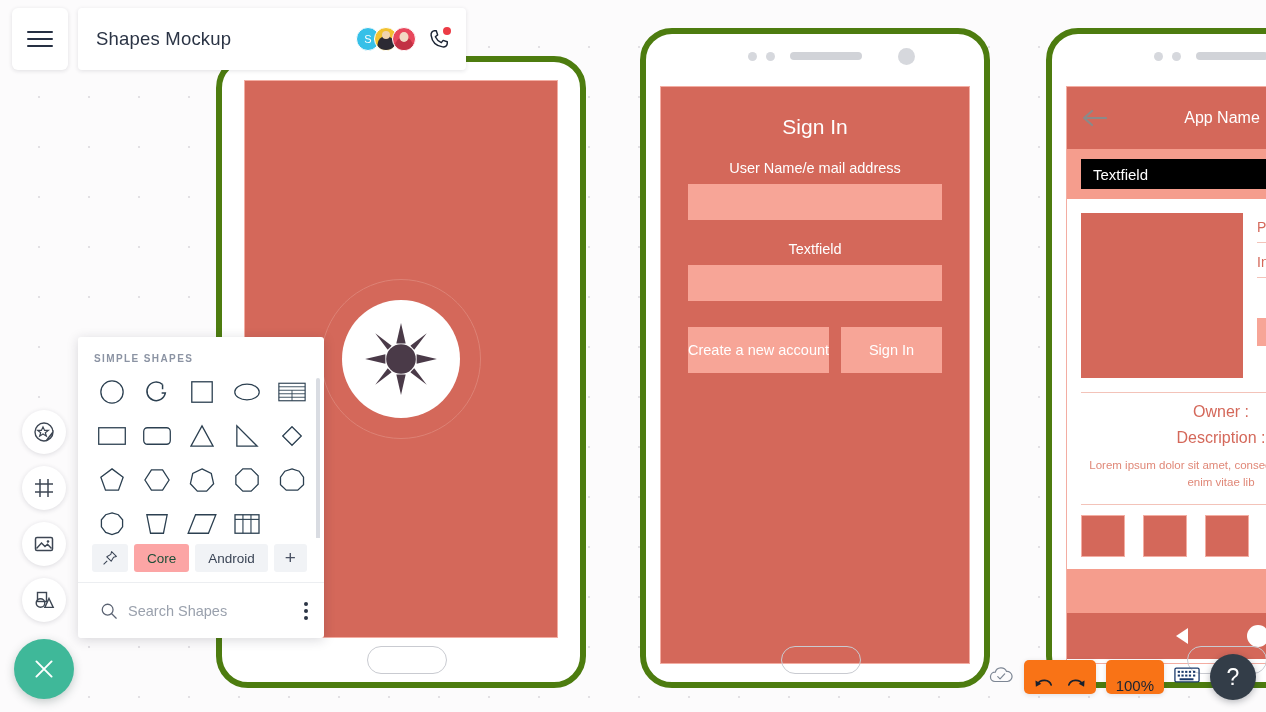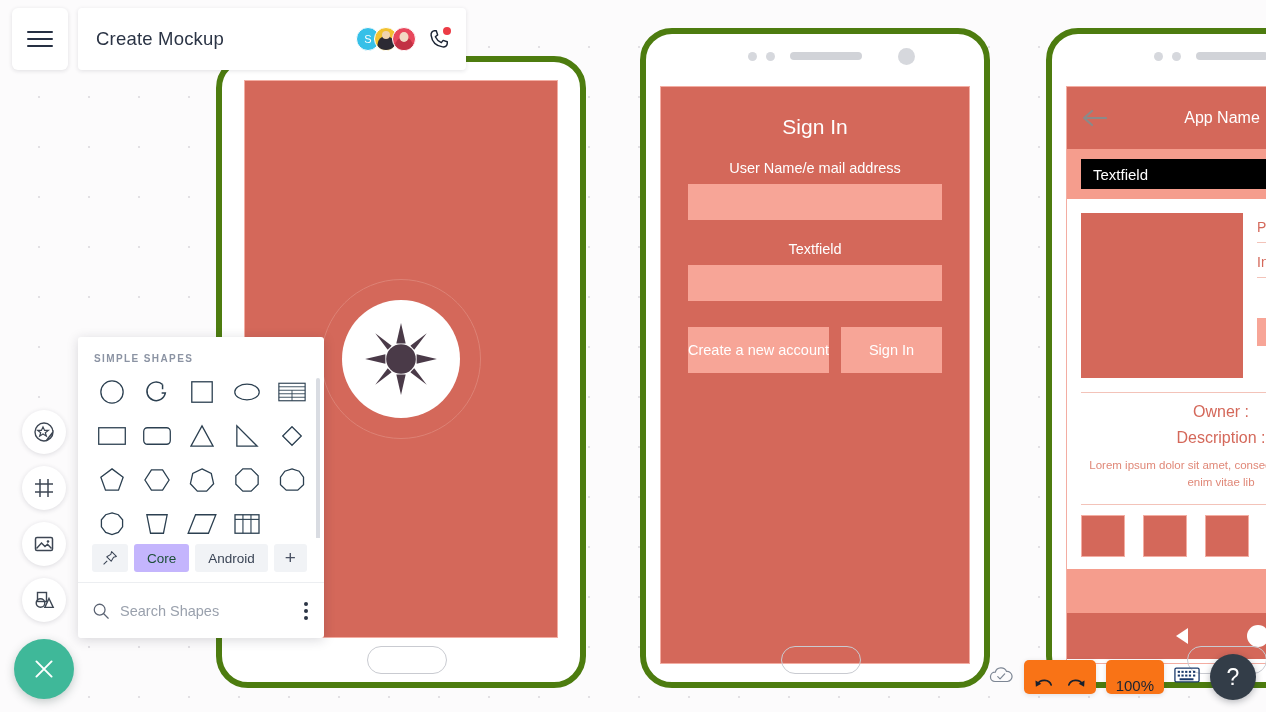--- a/index.html
+++ b/index.html
@@ -146,26 +146,26 @@
   #tab-row {
     display: flex; align-items: center; gap: 6px;
     padding: 6px 10px 10px 14px;
   }
   .tab-chip {
     height: 28px; border-radius: 3px; background: #f1f3f6;
     display: flex; align-items: center; justify-content: center;
     font-size: 13.5px; color: #3a4455; padding: 0 13px; cursor: pointer;
   }
   .tab-chip.pin { padding: 0 10px; }
-  .tab-chip.active { background: #c4b5fd; color: #1d4f38; }
+  .tab-chip.active { background: #fca5a5; color: #1d4f38; }
   .tab-chip.plus { padding: 0 11px; font-size: 19px; color: #4a5263; }
   #search-row {
     border-top: 1px solid #eceef1;
     height: 56px; display: flex; align-items: center;
-    padding: 0 12px 0 14px;
+    padding: 0 12px 0 22px;
   }
   #search-input-text {
     flex: 1; font-size: 14.5px; color: #9aa1ad; margin-left: 10px;
   }
   #kebab { display: flex; flex-direction: column; gap: 3px; cursor: pointer; padding: 4px; }
   #kebab i { width: 4px; height: 4px; border-radius: 50%; background: #2b3445; display: block; }
 
   
   .phone {
     position: absolute;
@@ -359,21 +359,21 @@
 
   <div id="menu-tile">
     <div class="bars">
       <span></span>
         <span></span>
         <span></span>
     </div>
   </div>
 
   <div id="titlebar">
-    <div id="doc-title">Create Mockup</div>
+    <div id="doc-title">Shapes Mockup</div>
     <div class="avatars">
       <div class="avatar av-s">S</div>
       <div class="avatar av-y"></div>
       <div class="avatar av-r"></div>
     </div>
     <div id="call-icon">
       <svg width="22" height="22" viewBox="0 0 24 24">
         <path d="M7 3 C5 3 3 5 3.4 8 C4.4 15 9 19.6 16 20.6 C19 21 21 19 21 17 L21 15 L16.5 13.5 L14.5 16 C11.5 14.6 9.4 12.5 8 9.5 L10.5 7.5 L9 3 Z" fill="none" stroke="#1b2434" stroke-width="1.6" stroke-linejoin="round"></path>
       </svg>
       <div class="dot"></div>

